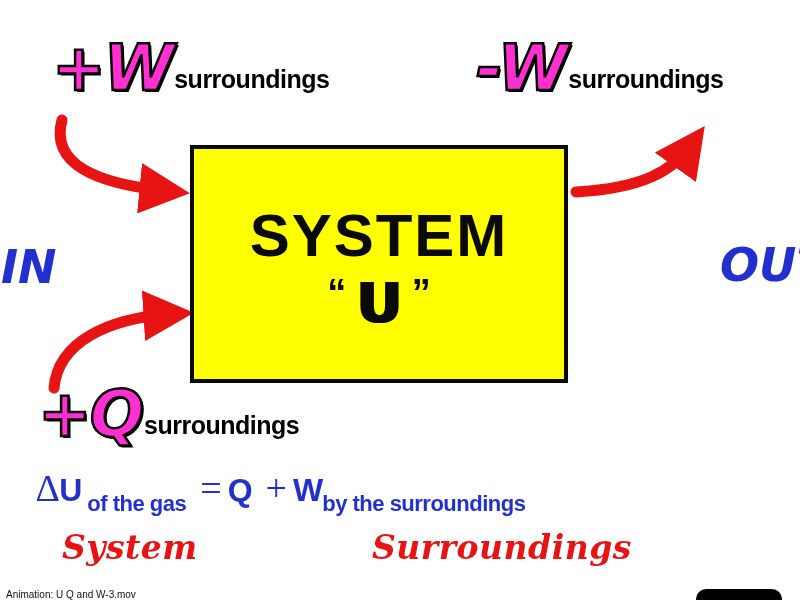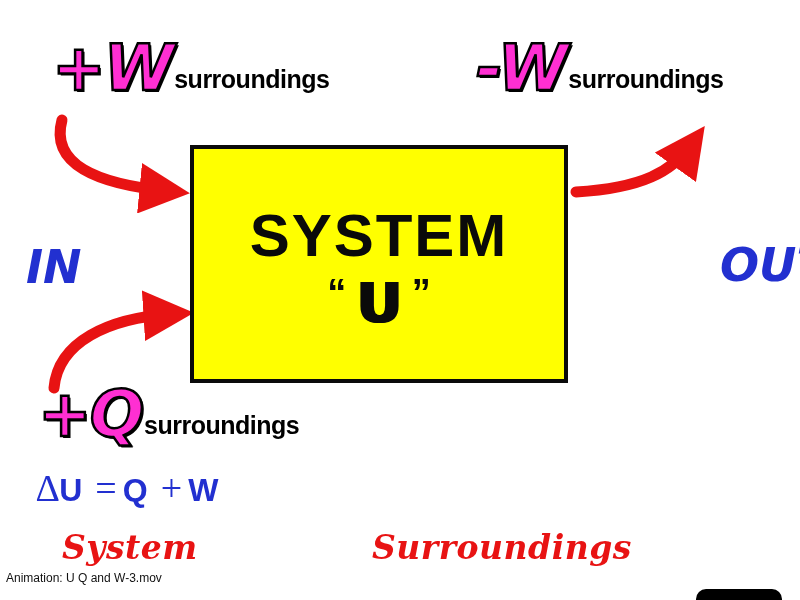--- a/index.html
+++ b/index.html
@@ -64,21 +64,21 @@
   .eq-gap-m { margin-left:14px; }
 
   
   .red-label {
     font-family:"DejaVu Serif", serif;
     font-weight:bold; font-style:italic;
     font-size:33px; color:#e81313; letter-spacing:0.5px;
   }
 
   
-  .caption { left:6px; bottom:15px; font-size:12px; color:#111; }
+  .caption { left:6px; bottom:0; font-size:10px; color:#111; }
 
   
   .media-bar {
     right:18px; bottom:0; width:86px; height:11px;
     background:#000; border-radius:10px 10px 0 0;
   }
 
   svg.arrows { position:absolute; left:0; top:0; pointer-events:none; }
 </style>
 </head>
@@ -98,43 +98,45 @@
 <div class="abs op-group" style="left:52px; top:40px;">
   <span class="op-main">+W</span>
   <span class="op-sub">surroundings</span>
 </div>
 
 <div class="abs op-group" style="left:476px; top:40px;">
   <span class="op-main">-W</span>
   <span class="op-sub">surroundings</span>
 </div>
 
-<div class="abs side-label" style="left:26px; top:240px;">IN</div>
+<div class="abs side-label" style="left:1px; top:240px;">IN</div>
 <div class="abs side-label" style="left:684px; top:238px;margin-left:36px;">OUT</div>
 
 <div class="abs system-box">
   <div class="system-title">SYSTEM</div>
   <div class="u-line">
     <span class="u-quote">“</span>
     <span class="u-letter">U</span>
     <span class="u-quote">”</span>
   </div>
 </div>
 
 <div class="abs op-group" style="left:38px; top:386px;">
   <span class="op-main">+Q</span>
   <span class="op-sub">surroundings</span>
 </div>
 
 <div class="abs equation">
   <span class="eq-serif">∆</span>
   <span class="eq-var">U</span>
+  <span class="eq-sub eq-gap-s">of the gas</span>
   <span class="eq-serif eq-gap-m">=</span>
   <span class="eq-var eq-gap-s">Q</span>
   <span class="eq-serif eq-gap-m">+</span>
   <span class="eq-var eq-gap-s">W</span>
+  <span class="eq-sub">by the surroundings</span>
 </div>
 
 <div class="abs red-label" style="left:62px; top:528px;">System</div>
 <div class="abs red-label" style="left:372px; top:528px;">Surroundings</div>
 
 <div class="abs caption">Animation: U Q and W-3.mov</div>
 <div class="abs media-bar"></div>
 
 </body></html>

